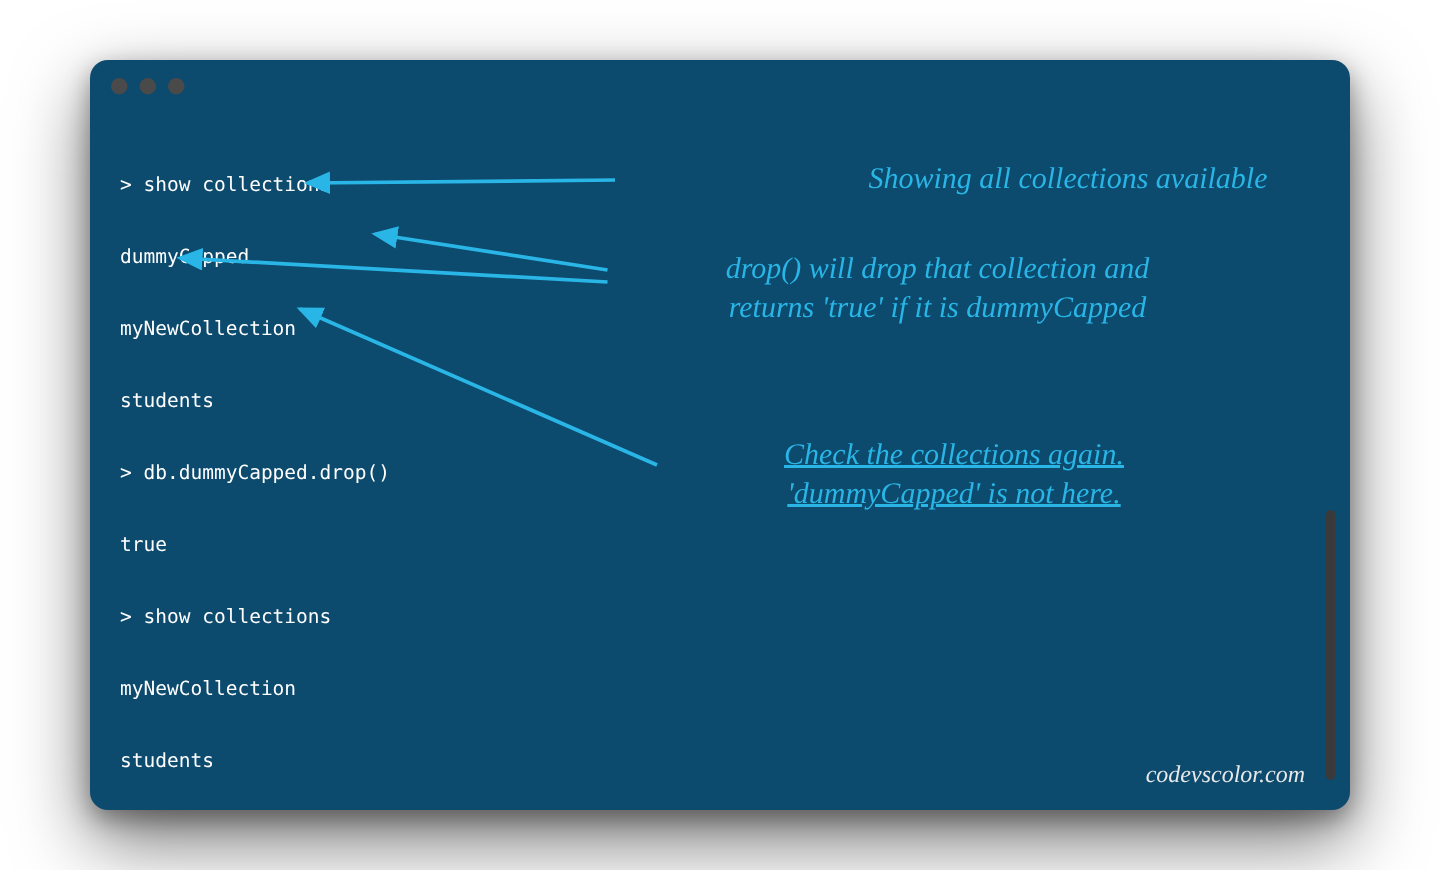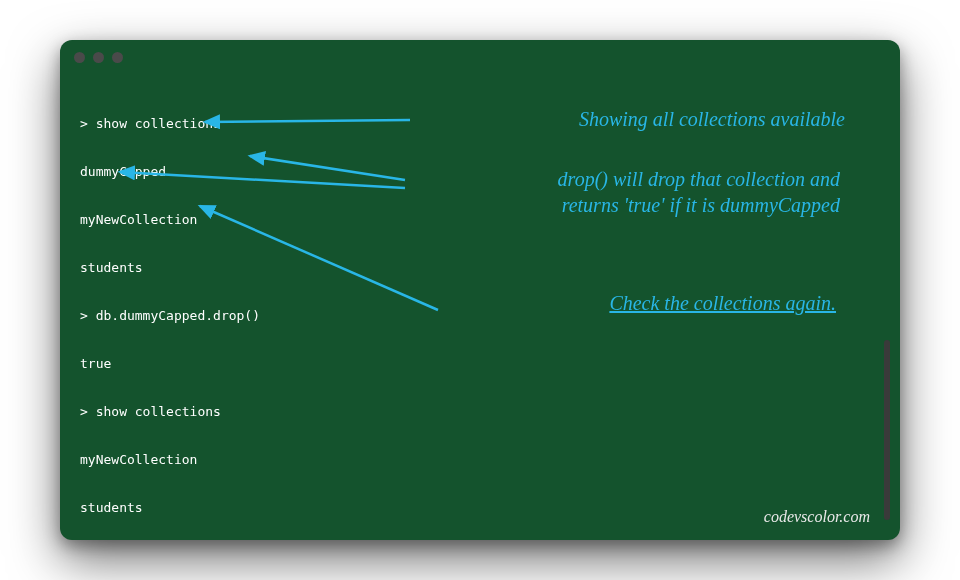--- a/index.html
+++ b/index.html
@@ -15,21 +15,21 @@
     position: relative;
     width: 960px;
     height: 580px;
   }
   .window {
     position: absolute;
     left: 60px;
     top: 40px;
     width: 840px;
     height: 500px;
-    background: #14532d;
+    background: #0c4a6e;
     border-radius: 12px;
     box-shadow: 0 20px 50px rgba(0,0,0,0.55), 0 6px 16px rgba(0,0,0,0.35);
     overflow: hidden;
   }
   .titlebar {
     height: 34px;
     display: flex;
     align-items: center;
     padding-left: 14px;
     gap: 8px;
@@ -61,21 +61,21 @@
     background: #3a3a3a;
     border-radius: 3px;
   }
   .annot {
     position: absolute;
     color: #29b6e6;
     font-family: "Comic Sans MS", "Chalkboard SE", "Segoe Script", cursive;
     font-size: 20px;
     line-height: 26px;
     font-style: italic;
-    text-align: right;
+    text-align: center;
     pointer-events: none;
   }
   .watermark {
     position: absolute;
     right: 30px;
     bottom: 14px;
     color: #e8e8e8;
     font-family: "Comic Sans MS", "Chalkboard SE", "Segoe Script", cursive;
     font-size: 16px;
     font-style: italic;
@@ -133,18 +133,19 @@
 
     <div class="annot" style="left:355px; top:66px; width:430px; text-align:right;">Showing all collections available</div>
 
     <div class="annot" style="left:350px; top:126px; width:430px;">
       <div>drop() will drop that collection and</div>
       <div>returns 'true' if it is dummyCapped</div>
     </div>
 
     <div class="annot" style="left:376px; top:250px; width:400px;text-decoration:underline;">
       <div>Check the collections again.</div>
+      <div>'dummyCapped' is not here.</div>
     </div>
 
     <div class="watermark">codevscolor.com</div>
 
   </div>
 </div>
 
 </body></html>

